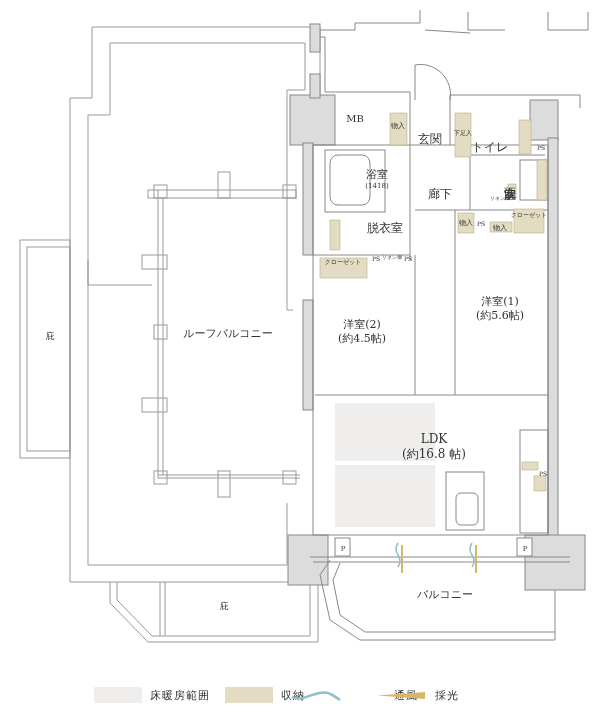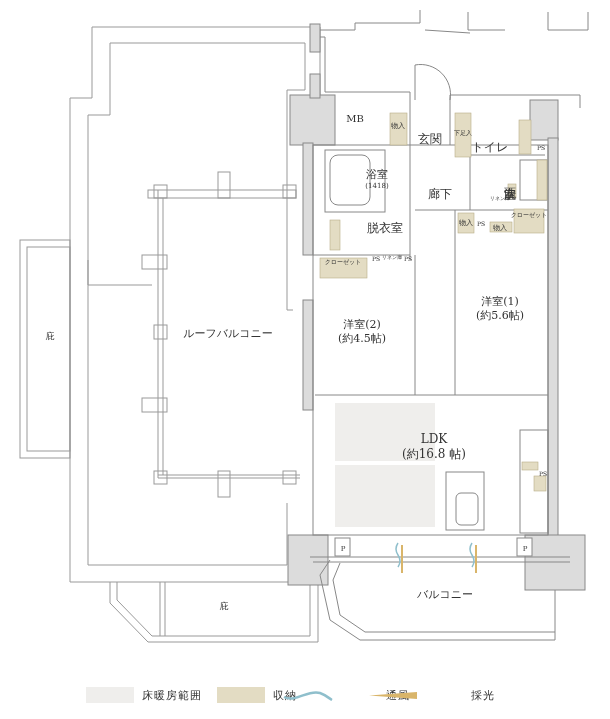--- a/index.html
+++ b/index.html
@@ -1,20 +1,20 @@
 <!DOCTYPE html>
 <html><head>
 <meta charset="utf-8">
 <style>
   html, body { margin:0; padding:0; background:#ffffff; }
   body { width:610px; height:719px; position:relative; overflow:hidden;
          font-family:"DejaVu Serif", serif; color:#333; }
   svg { position:absolute; left:0; top:0; }
   .lbl { font-family:"DejaVu Serif", serif; fill:#333; }
-  .legend { position:absolute; left:4px; top:680px; width:542px; height:30px; }
+  .legend { position:absolute; left:12px; top:680px; width:542px; height:30px; }
   .leg-item { position:absolute; top:0; height:30px; display:flex; align-items:center; }
   .leg-swatch { width:48px; height:16px; margin-right:8px; }
   .leg-text { font-size:11px; font-family:"DejaVu Serif", serif; color:#333; letter-spacing:1px; }
 </style>
 </head>
 <body>
 
 <svg width="610" height="680" viewBox="0 0 610 680">
 
   <g fill="none" stroke="#999" stroke-width="1">
@@ -184,19 +184,19 @@
   <div class="leg-item" style="left:195px;padding-left:18px;">
     <div class="leg-swatch" style="background:#e3dcc3;"></div>
     <span class="leg-text">収納</span>
   </div>
   <div class="leg-item" style="left:278px;gap:44px;">
     <svg width="52" height="16" style="position:static;margin-right:8px;">
       <path d="M2,10 C14,16 26,2 38,6 C44,8 48,12 50,13" fill="none" stroke="#8fbfcc" stroke-width="2.5"></path>
     </svg>
     <span class="leg-text">通風</span>
   </div>
-  <div class="leg-item" style="left:363px;gap:44px;">
+  <div class="leg-item" style="left:363px;">
     <svg width="52" height="16" style="position:static;margin-right:8px;">
       <polygon points="2,8.5 50,5 50,12" fill="#d9b56a"></polygon>
     </svg>
     <span class="leg-text">採光</span>
   </div>
 </div>
 
 </body></html>

